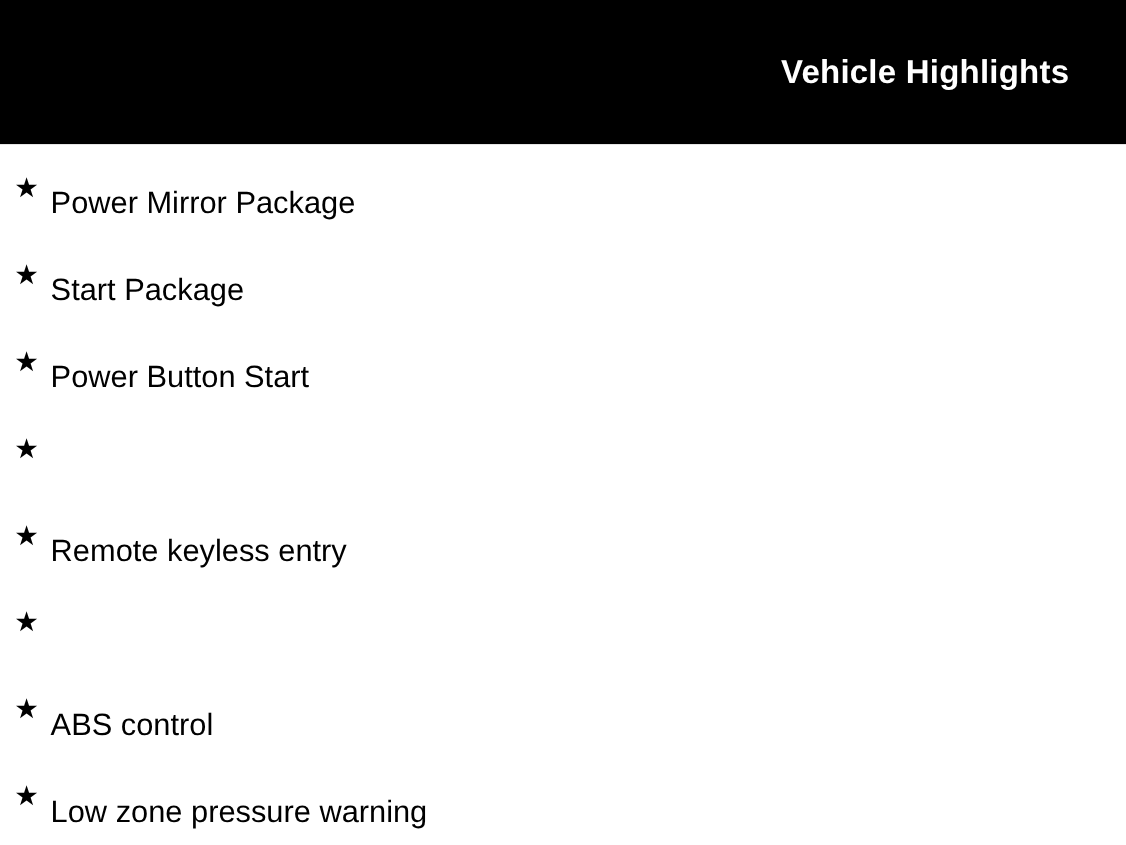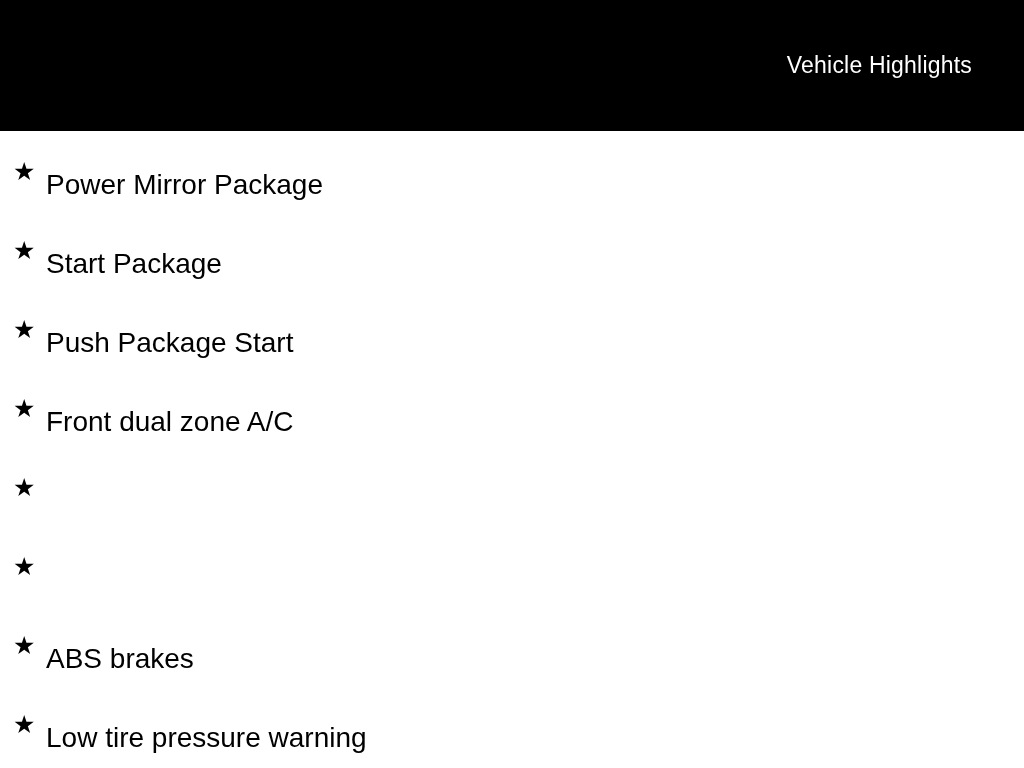--- a/index.html
+++ b/index.html
@@ -22,22 +22,22 @@
     height: 131px;
     background: #000000;
     display: flex;
     align-items: center;
     justify-content: flex-end;
     padding-right: 52px;
     flex: 0 0 auto;
   }
   .header-title {
     color: #ffffff;
-    font-size: 23px;
-    font-weight: 400;
+    font-size: 30px;
+    font-weight: 700;
     letter-spacing: 0.2px;
     line-height: 1;
   }
   .highlights-list {
     list-style: none;
     padding: 2px 0 0 13px;
     margin: 0;
   }
   .highlight-item {
     height: 79px;
@@ -75,35 +75,35 @@
     <li class="highlight-item">
       <span class="star">★</span>
       <span class="item-label">Power Mirror Package</span>
     </li>
     <li class="highlight-item">
       <span class="star">★</span>
       <span class="item-label">Start Package</span>
     </li>
     <li class="highlight-item">
       <span class="star">★</span>
-      <span class="item-label">Push Package Start</span>
-    </li>
-    <li class="highlight-item">
-      <span class="star">★</span>
-      <span class="item-label">Front dual zone A/C</span>
+      <span class="item-label">Power Button Start</span>
     </li>
     <li class="highlight-item">
       <span class="star">★</span>
     </li>
     <li class="highlight-item">
       <span class="star">★</span>
+      <span class="item-label">Remote keyless entry</span>
     </li>
     <li class="highlight-item">
       <span class="star">★</span>
-      <span class="item-label">ABS brakes</span>
     </li>
     <li class="highlight-item">
       <span class="star">★</span>
-      <span class="item-label">Low tire pressure warning</span>
+      <span class="item-label">ABS control</span>
+    </li>
+    <li class="highlight-item">
+      <span class="star">★</span>
+      <span class="item-label">Low zone pressure warning</span>
     </li>
   </ul>
 
 </div>
 
 </body></html>

